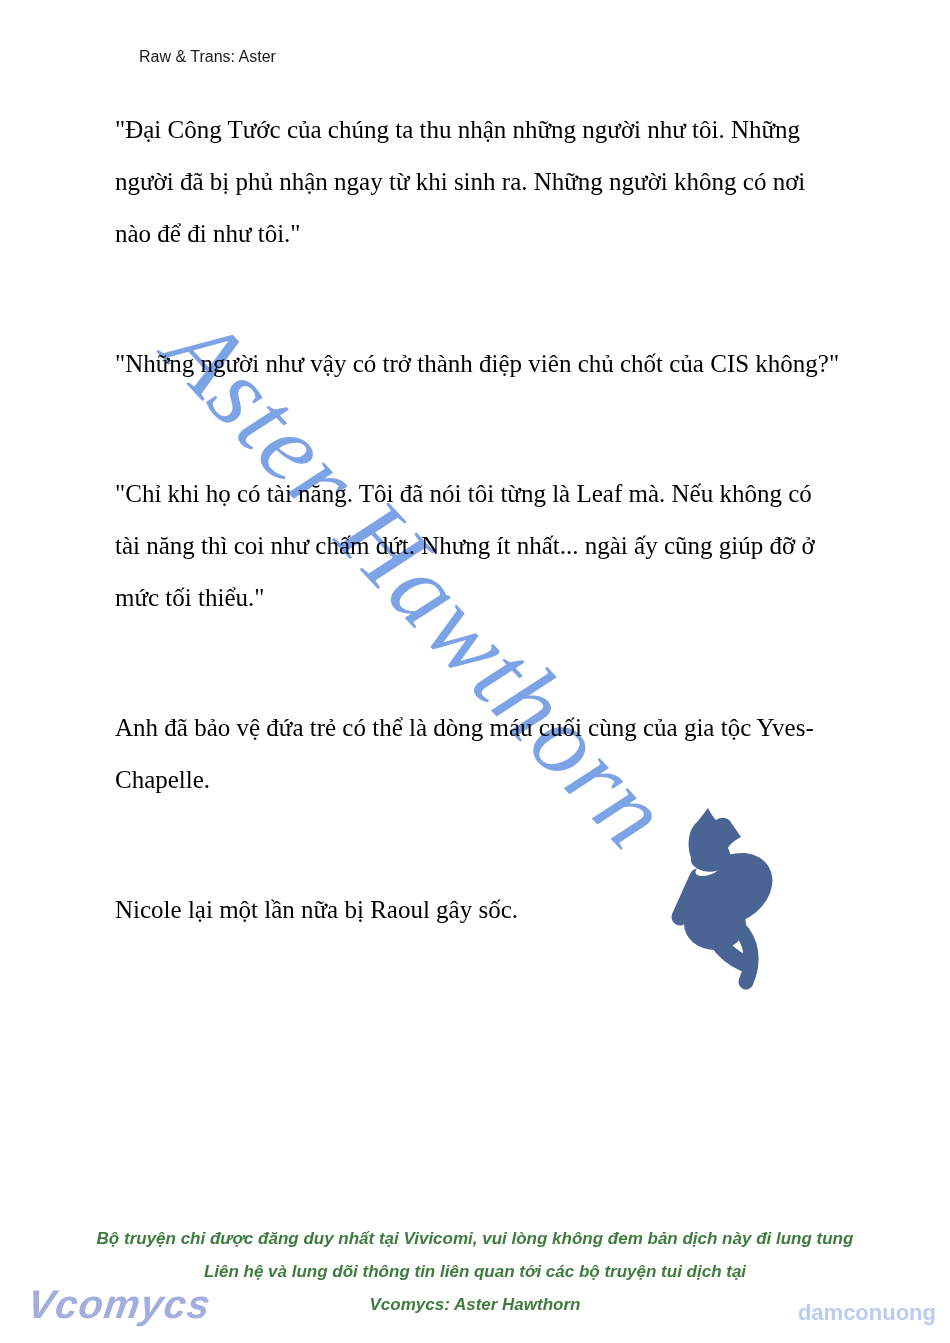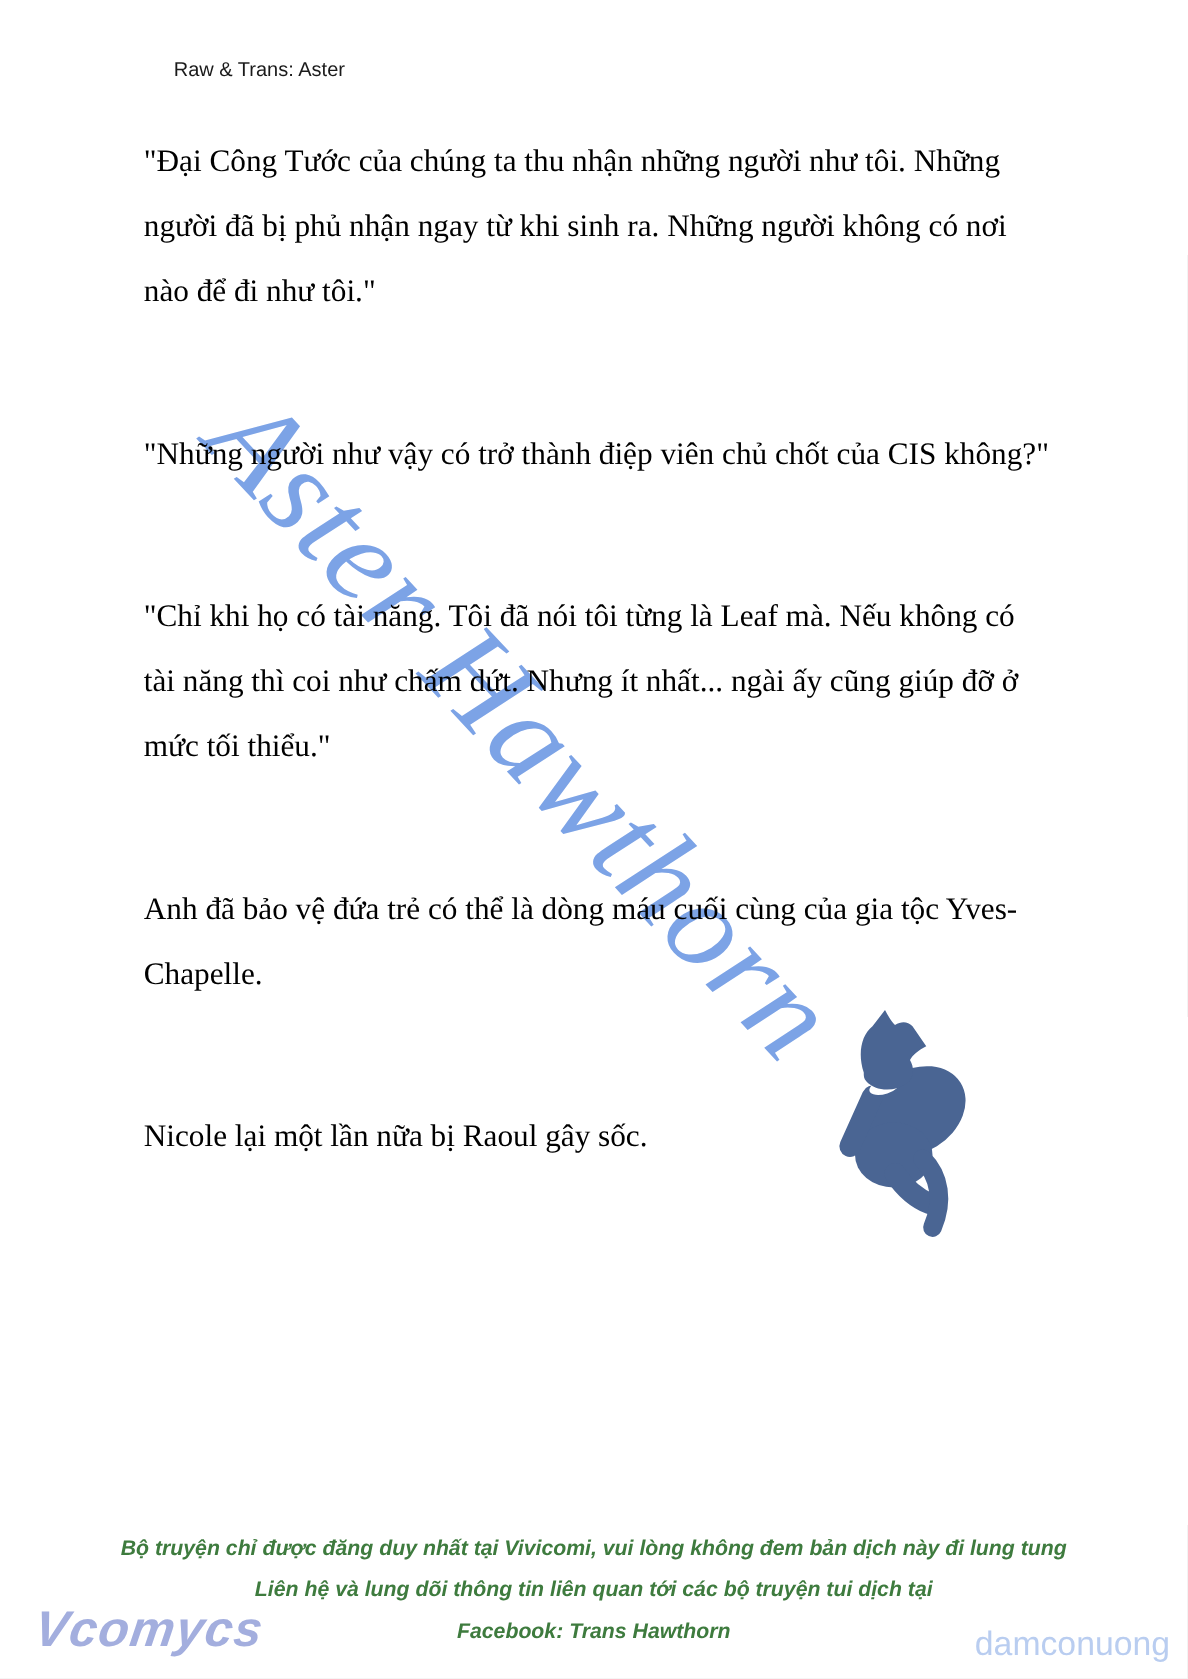--- a/index.html
+++ b/index.html
@@ -78,22 +78,22 @@
     font-size:40px;
     letter-spacing:1px;
     color:var(--logo-lavender,#a3aede);
     transform:skewX(-8deg);
   }
   .corner-wm{
     position:absolute;
     right:14px;top:1300px;
     z-index:2;
     font-family:"Liberation Sans", sans-serif;
-    font-weight:normal;
-    font-size:27px;
+    font-weight:bold;
+    font-size:22px;
     color:var(--corner-blue,#b9cdf0);
     text-shadow:0 0 2px #ffffff,0 0 4px #ffffff;
   }
 </style>
 </head>
 <body>
 
 <div class="page">
 
   <div class="watermark">Aster Hawthorn</div>
@@ -130,20 +130,20 @@
     <p>"Đại Công Tước của chúng ta thu nhận những người như tôi. Những người đã bị phủ nhận ngay từ khi sinh ra. Những người không có nơi nào để đi như tôi."</p>
     <p>"Những người như vậy có trở thành điệp viên chủ chốt của CIS không?"</p>
     <p>"Chỉ khi họ có tài năng. Tôi đã nói tôi từng là Leaf mà. Nếu không có tài năng thì coi như chấm dứt. Nhưng ít nhất... ngài ấy cũng giúp đỡ ở mức tối thiểu."</p>
     <p>Anh đã bảo vệ đứa trẻ có thể là dòng máu cuối cùng của gia tộc Yves-Chapelle.</p>
     <p>Nicole lại một lần nữa bị Raoul gây sốc.</p>
   </div>
 
   <div class="footer">
     <p>Bộ truyện chỉ được đăng duy nhất tại Vivicomi, vui lòng không đem bản dịch này đi lung tung</p>
     <p>Liên hệ và lung dõi thông tin liên quan tới các bộ truyện tui dịch tại</p>
-    <p>Facebook: Trans Hawthorn</p>
+    <p>Vcomycs: Aster Hawthorn</p>
   </div>
 
   <div class="logo">Vcomycs</div>
 
   <div class="corner-wm">damconuong</div>
 
 </div>
 
 </body></html>

